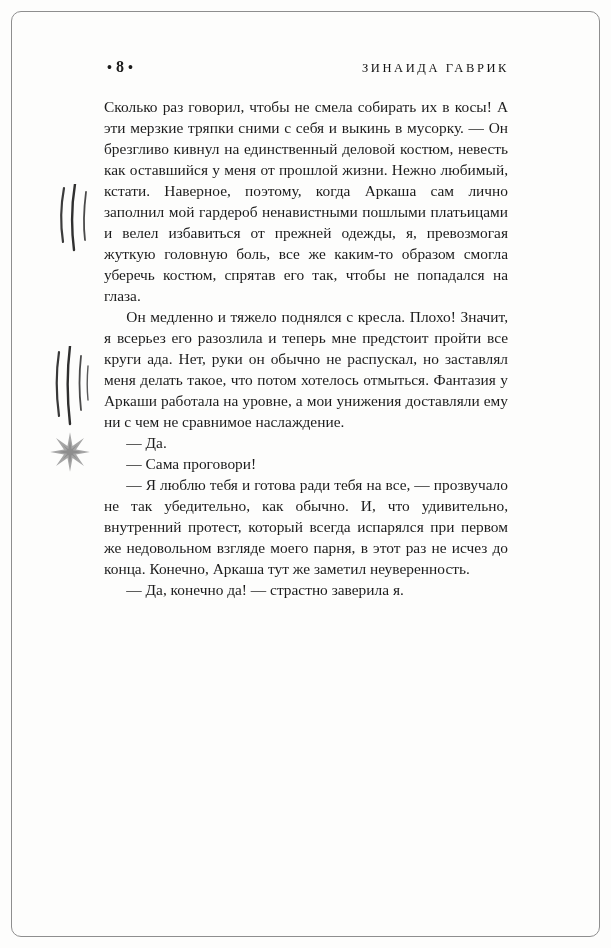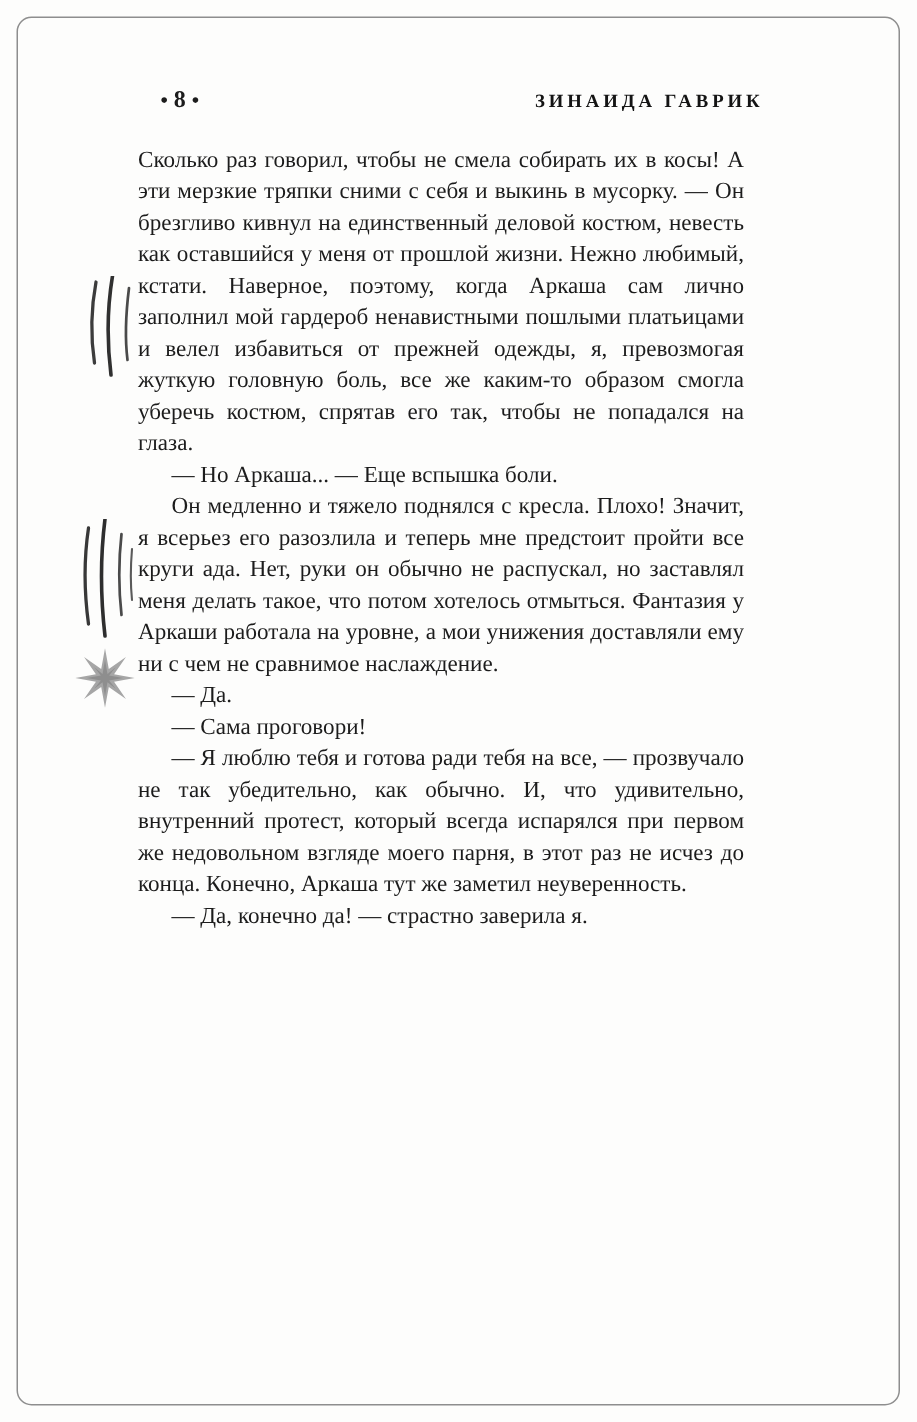--- a/index.html
+++ b/index.html
@@ -36,27 +36,27 @@
     font-size: 16px;
     letter-spacing: 1px;
   }
   .page-marker .bullet {
     font-size: 14px;
     padding: 0 3px;
   }
   .author-name {
     font-size: 12.5px;
     letter-spacing: 2.6px;
-    font-weight: bold;
+    font-weight: normal;
     color: #141414;
   }
   .text-block {
     position: absolute;
     top: 96px;
-    left: 92px;
+    left: 104px;
     width: 404px;
     font-size: 15.4px;
     line-height: 21px;
     text-align: justify;
     hyphens: auto;
     -webkit-hyphens: auto;
   }
   .text-block p {
     margin: 0;
     text-indent: 1.45em;
@@ -77,21 +77,20 @@
 
 <div class="page-frame"></div>
 
 <header class="running-header">
   <div class="page-marker"><span class="bullet">•</span><span>8</span><span class="bullet">•</span></div>
   <div class="author-name">ЗИНАИДА ГАВРИК</div>
 </header>
 
 <main class="text-block">
   <p class="no-indent">Сколько раз говорил, чтобы не смела собирать их в косы! А эти мерзкие тряпки сними с себя и выкинь в мусорку. — Он брезгливо кивнул на единственный деловой костюм, невесть как оставшийся у меня от прошлой жизни. Нежно любимый, кстати. Наверное, поэтому, когда Аркаша сам лично заполнил мой гардероб ненавистными пошлыми платьицами и велел избавиться от прежней одежды, я, превозмогая жуткую головную боль, все же каким-то образом смогла уберечь костюм, спрятав его так, чтобы не попадался на глаза.</p>
-  <p>— Но Аркаша... — Еще вспышка боли.</p>
   <p>Он медленно и тяжело поднялся с кресла. Плохо! Значит, я всерьез его разозлила и теперь мне предстоит пройти все круги ада. Нет, руки он обычно не распускал, но заставлял меня делать такое, что потом хотелось отмыться. Фантазия у Аркаши работала на уровне, а мои унижения доставляли ему ни с чем не сравнимое наслаждение.</p>
   <p>— Да.</p>
   <p>— Сама проговори!</p>
   <p>— Я люблю тебя и готова ради тебя на все, — прозвучало не так убедительно, как обычно. И, что удивительно, внутренний протест, который всегда испарялся при первом же недовольном взгляде моего парня, в этот раз не исчез до конца. Конечно, Аркаша тут же заметил неуверенность.</p>
   <p>— Да, конечно да! — страстно заверила я.</p>
 </main>
 
 <svg class="margin-decoration scratches-top" width="40" height="70" viewBox="0 0 40 70">
   <path d="M10 4 C7 20, 6 38, 9 58" stroke="#3c3c3c" stroke-width="2.2" fill="none" stroke-linecap="round"></path>
   <path d="M21 0 C18 18, 17 42, 20 66" stroke="#303030" stroke-width="2.4" fill="none" stroke-linecap="round"></path>

